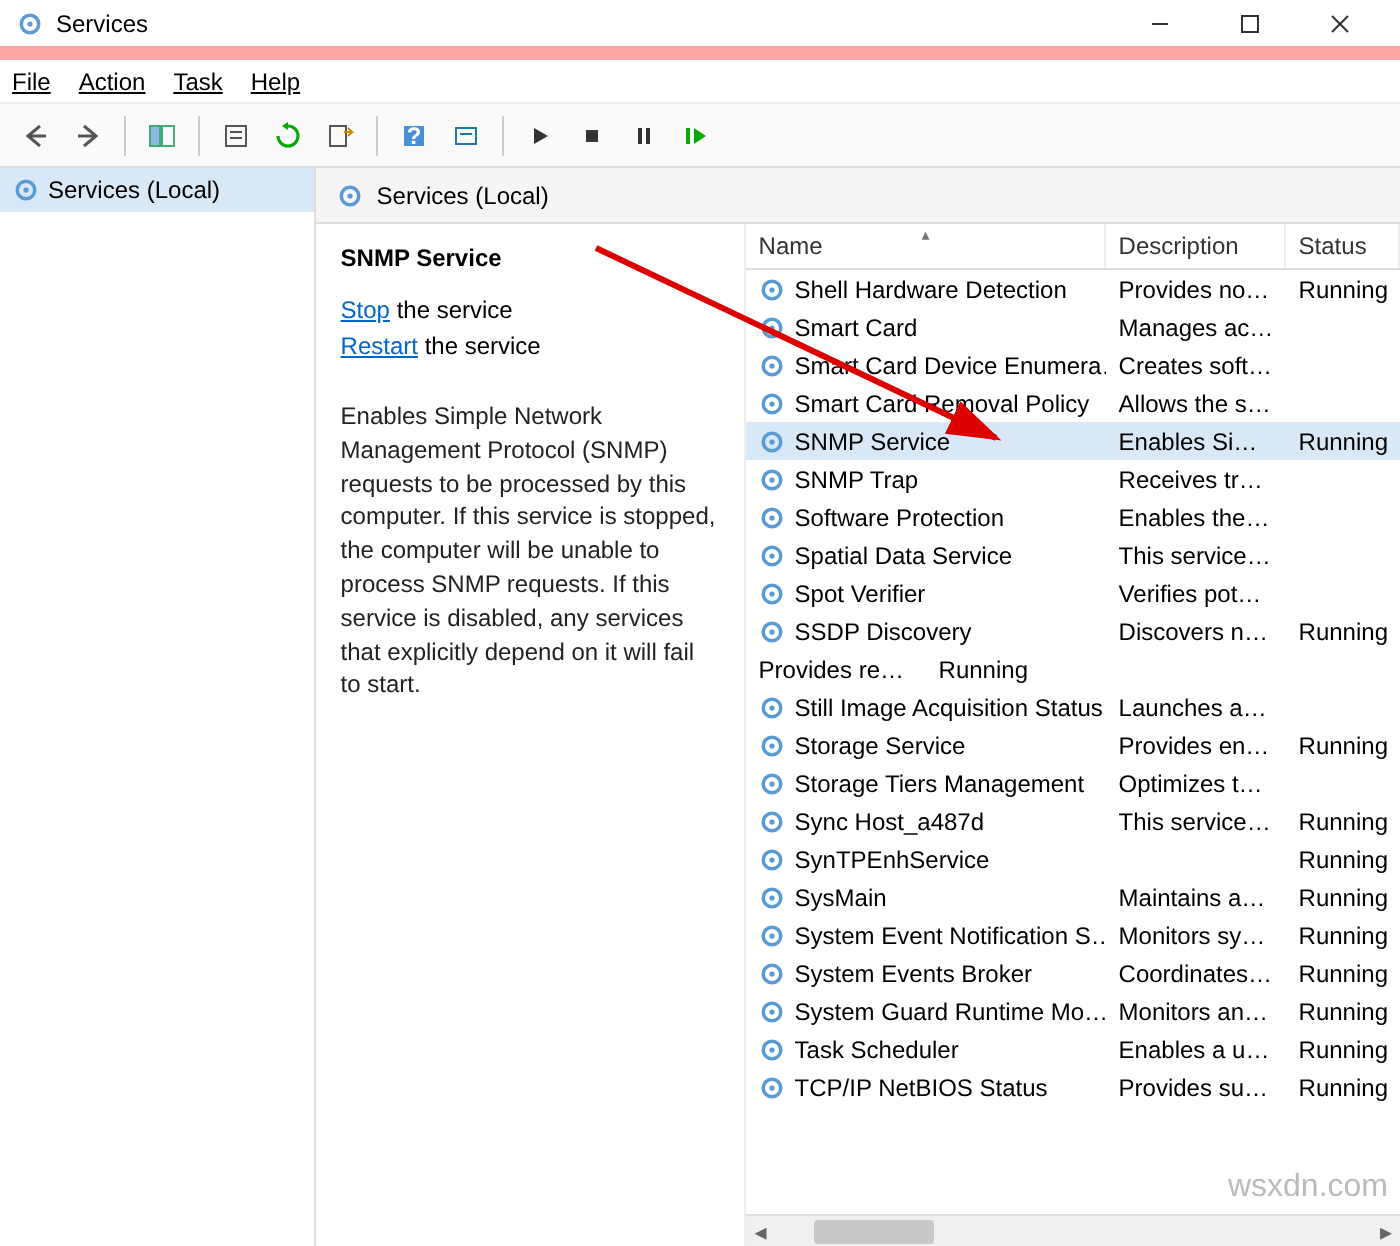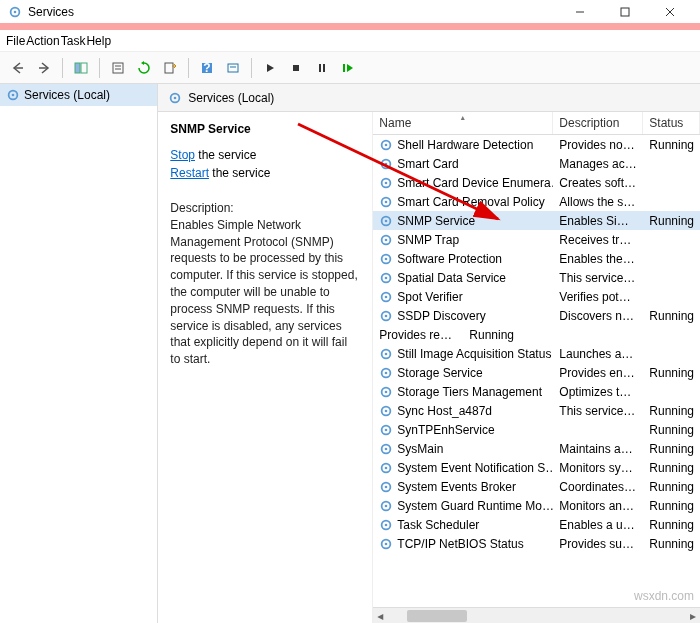--- a/index.html
+++ b/index.html
@@ -1,21 +1,21 @@
 <!DOCTYPE html>
 <html><head>
 <meta charset="utf-8">
 <style>
 * { box-sizing: border-box; font-family: "Segoe UI", Tahoma, sans-serif; font-size: 12px; }
 body { margin: 0; background: #fff; width: 700px; height: 623px; overflow: hidden; }
 .titlebar { height: 30px; display: flex; align-items: center; padding: 0 8px; border-bottom: 7px solid #fca5a5; }
 .titlebar .gear { margin-right: 6px; }
 .titlebar .title { flex: 1; color: #000; }
 .titlebar .winbtn { width: 45px; height: 30px; display: flex; align-items: center; justify-content: center; color: #333; }
-.menubar { height: 22px; display: flex; align-items: center; padding: 0 6px; gap: 1px; border-bottom: 1px solid #eee; }
+.menubar { height: 22px; display: flex; align-items: center; padding: 0 6px; gap: 14px; border-bottom: 1px solid #eee; text-decoration: underline; }
 .menubar span { color: #000; }
 .toolbar { height: 32px; display: flex; align-items: center; padding: 0 6px; gap: 2px; border-bottom: 1px solid #ddd; background:#fafafa; }
 .toolbar .btn { width: 24px; height: 24px; display: flex; align-items: center; justify-content: center; border: 1px solid transparent; border-radius: 2px; }
 .toolbar .sep { width: 1px; height: 20px; background: #ccc; margin: 0 4px; }
 .body { display: flex; height: calc(623px - 30px - 22px - 32px); }
 .leftpane { width: 160px; border-right: 1px solid #ddd; }
 .leftpane .node { display: flex; align-items: center; gap: 4px; padding: 4px 6px; background: #d9e8f7; }
 .rightpane { flex: 1; display: flex; flex-direction: column; position: relative; }
 .righthdr { height: 28px; display: flex; align-items: center; gap: 6px; padding: 0 10px; border-bottom: 1px solid #ddd; background:#f5f5f5; }
 .content { flex: 1; display: flex; overflow: hidden; }
@@ -35,21 +35,21 @@
 .row { display: flex; align-items: center; height: 19px; padding: 0; white-space: nowrap; }
 .row .cell { padding: 0 6px; overflow: hidden; text-overflow: ellipsis; white-space: nowrap; }
 .row .cell.col-name { width: 180px; display: flex; align-items: flex-start; gap: 4px; }
 .row .cell.col-desc { width: 90px; }
 .row .cell.col-status { flex: 1; }
 .row.selected { background: #d9e8f7; }
 .gear { display:inline-block; width:14px; height:14px; }
 .arrow-annot { position:absolute; pointer-events:none; }
 .hscroll { height:16px; background:#f0f0f0; border-top:1px solid #ddd; display:flex; align-items:center;}
 .hscroll .thumb{ width:60px; height:12px; background:#c8c8c8; border-radius:2px; margin-left:20px;}
-.watermark { position:absolute; right:6px; bottom:20px; font-size:12px; color:#bbb;}
+.watermark { position:absolute; right:6px; bottom:20px; font-size:16px; color:#bbb;}
 </style>
 </head>
 <body>
 
 <div class="titlebar">
   <span class="gear">
     <svg viewBox="0 0 16 16">
         <circle cx="8" cy="8" r="5" fill="none" stroke="#5a9bd5" stroke-width="2"></circle>
         <circle cx="8" cy="8" r="1.5" fill="#5a9bd5"></circle>
       </svg>
@@ -179,21 +179,20 @@
     </div>
 
     <div class="content">
       <div class="detailcol">
         <h3>SNMP Service</h3>
         <div class="actions">
           <div><a href="#">Stop</a><span> the service</span></div>
           <div><a href="#">Restart</a><span> the service</span></div>
         </div>
         <div class="desc">
-          <div>Description:</div>
           <div>Enables Simple Network Management Protocol (SNMP) requests to be processed by this computer. If this service is stopped, the computer will be unable to process SNMP requests. If this service is disabled, any services that explicitly depend on it will fail to start.</div>
         </div>
       </div>
 
       <div class="listcol">
         <div class="listhdr">
           <div class="col col-name"><span class="sortarrow">▴</span><span>Name</span></div>
           <div class="col col-desc">Description</div>
           <div class="col col-status">Status</div>
         </div>

